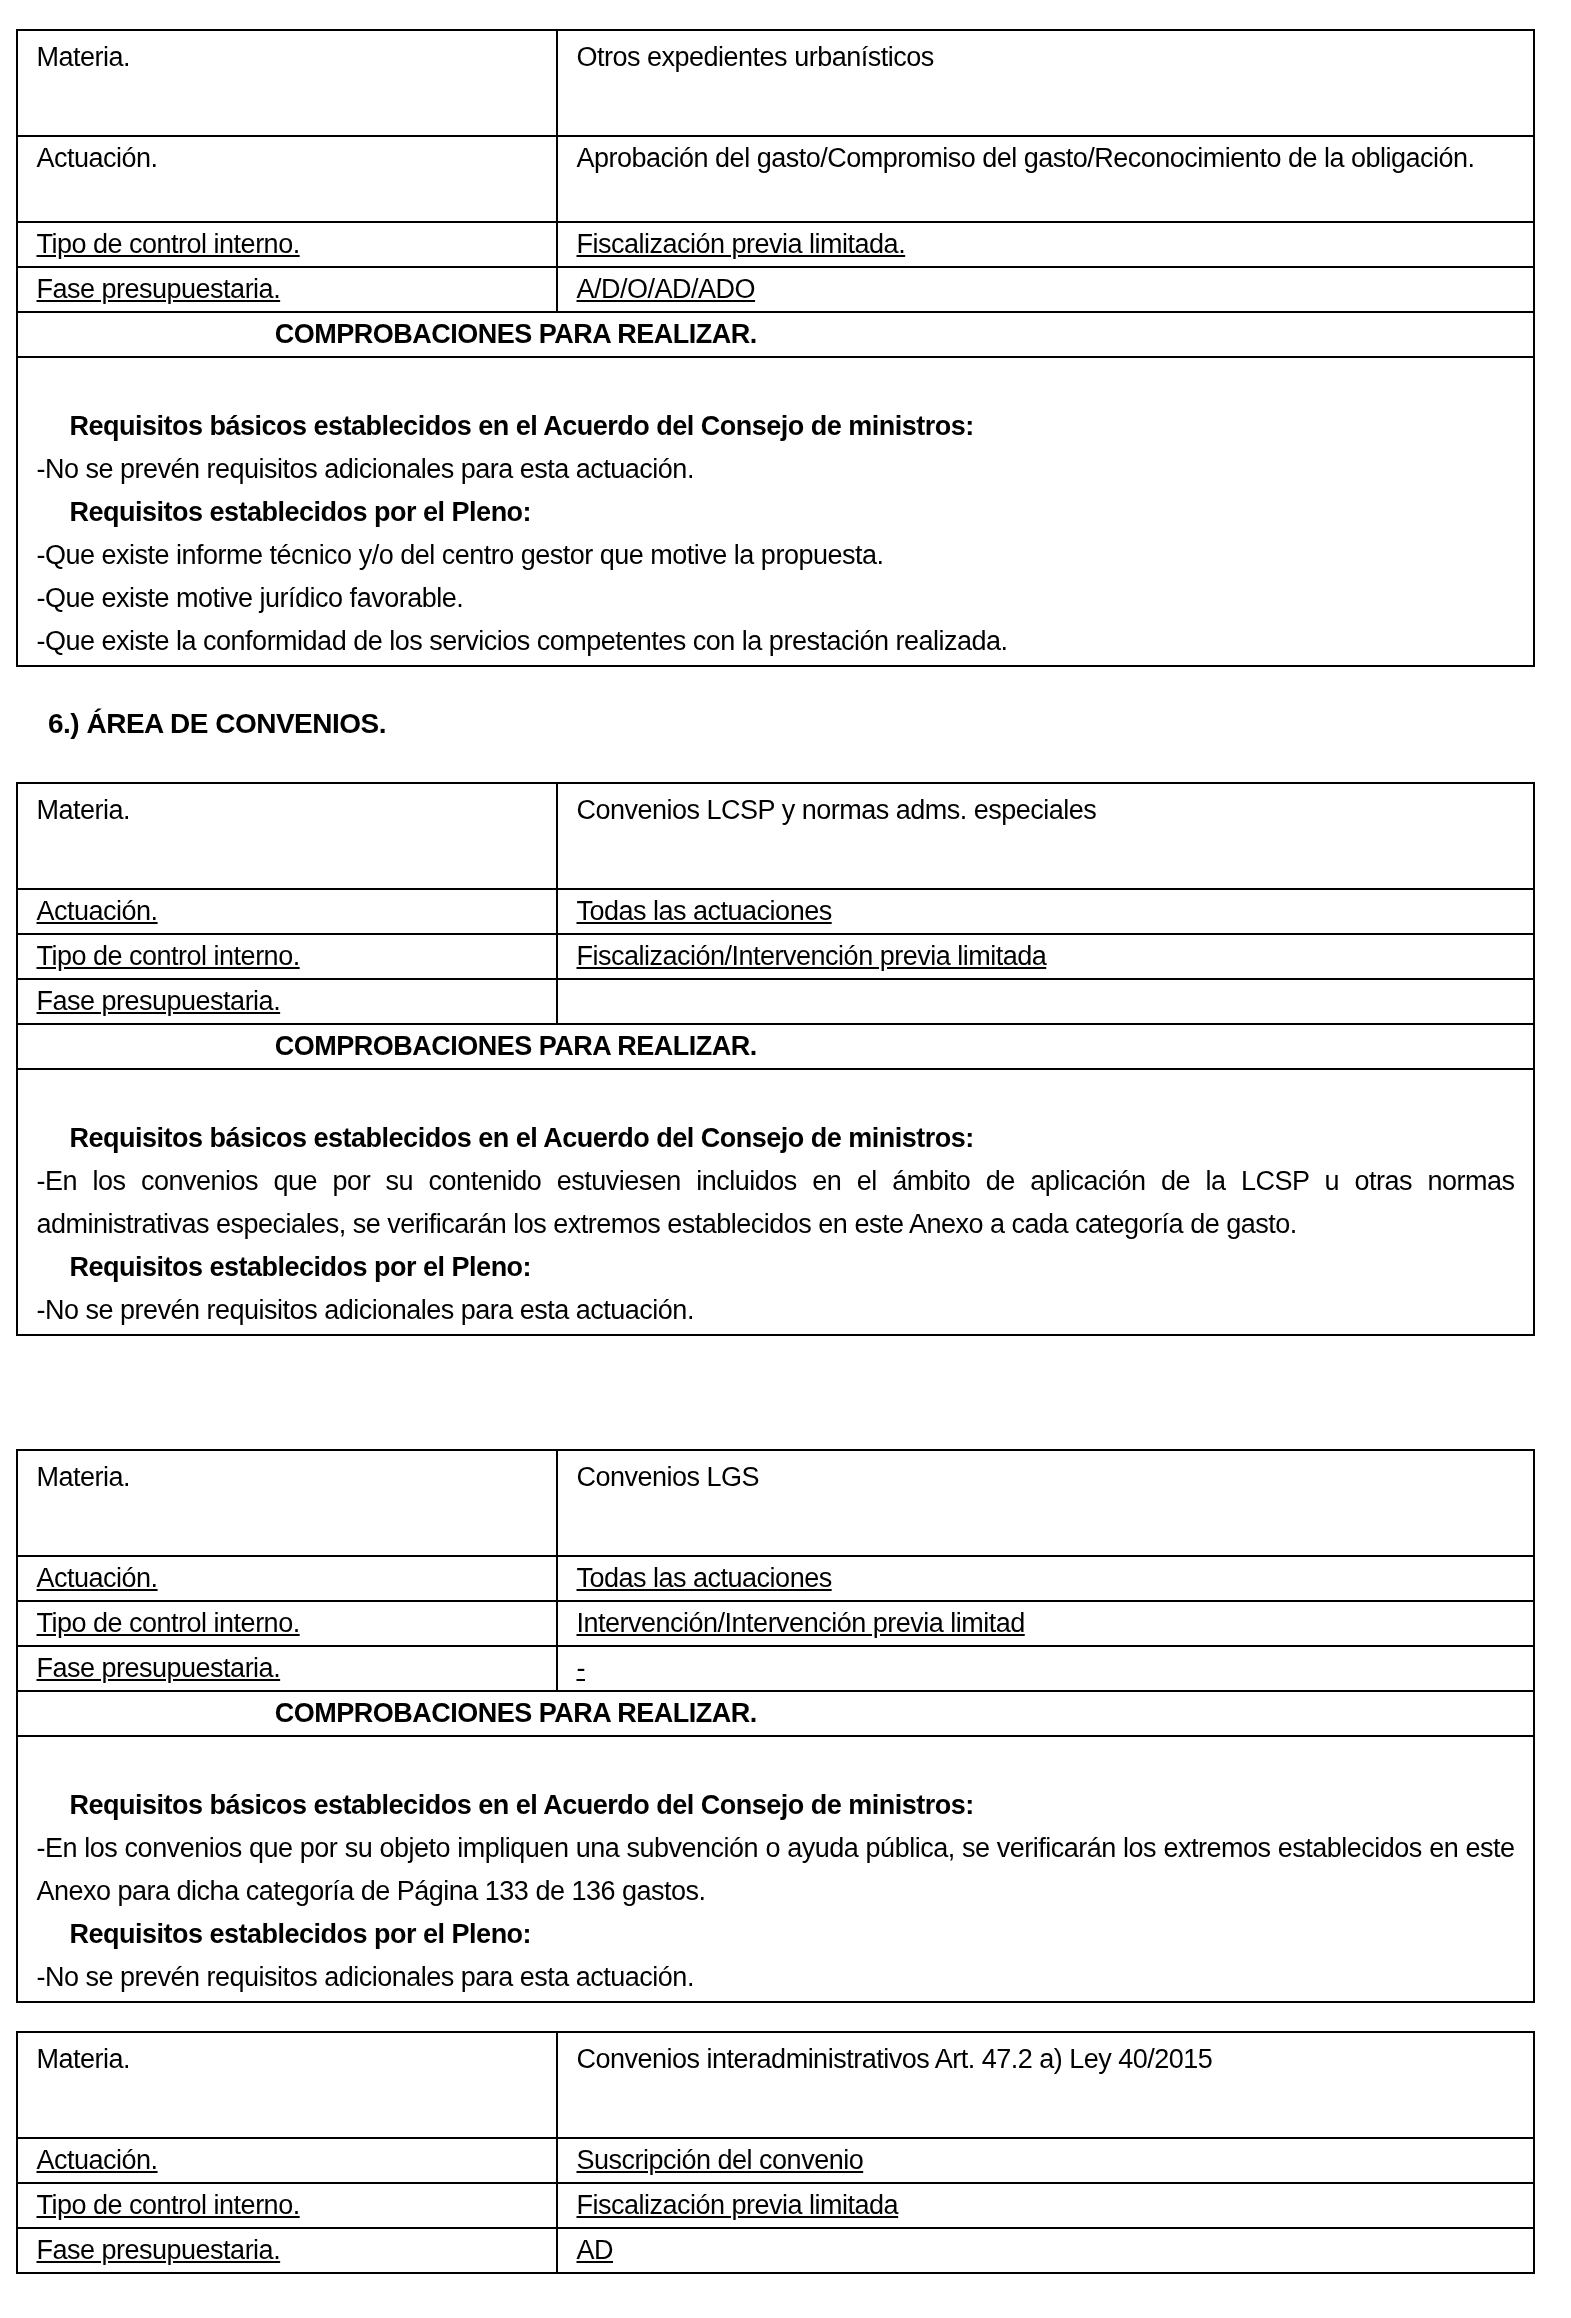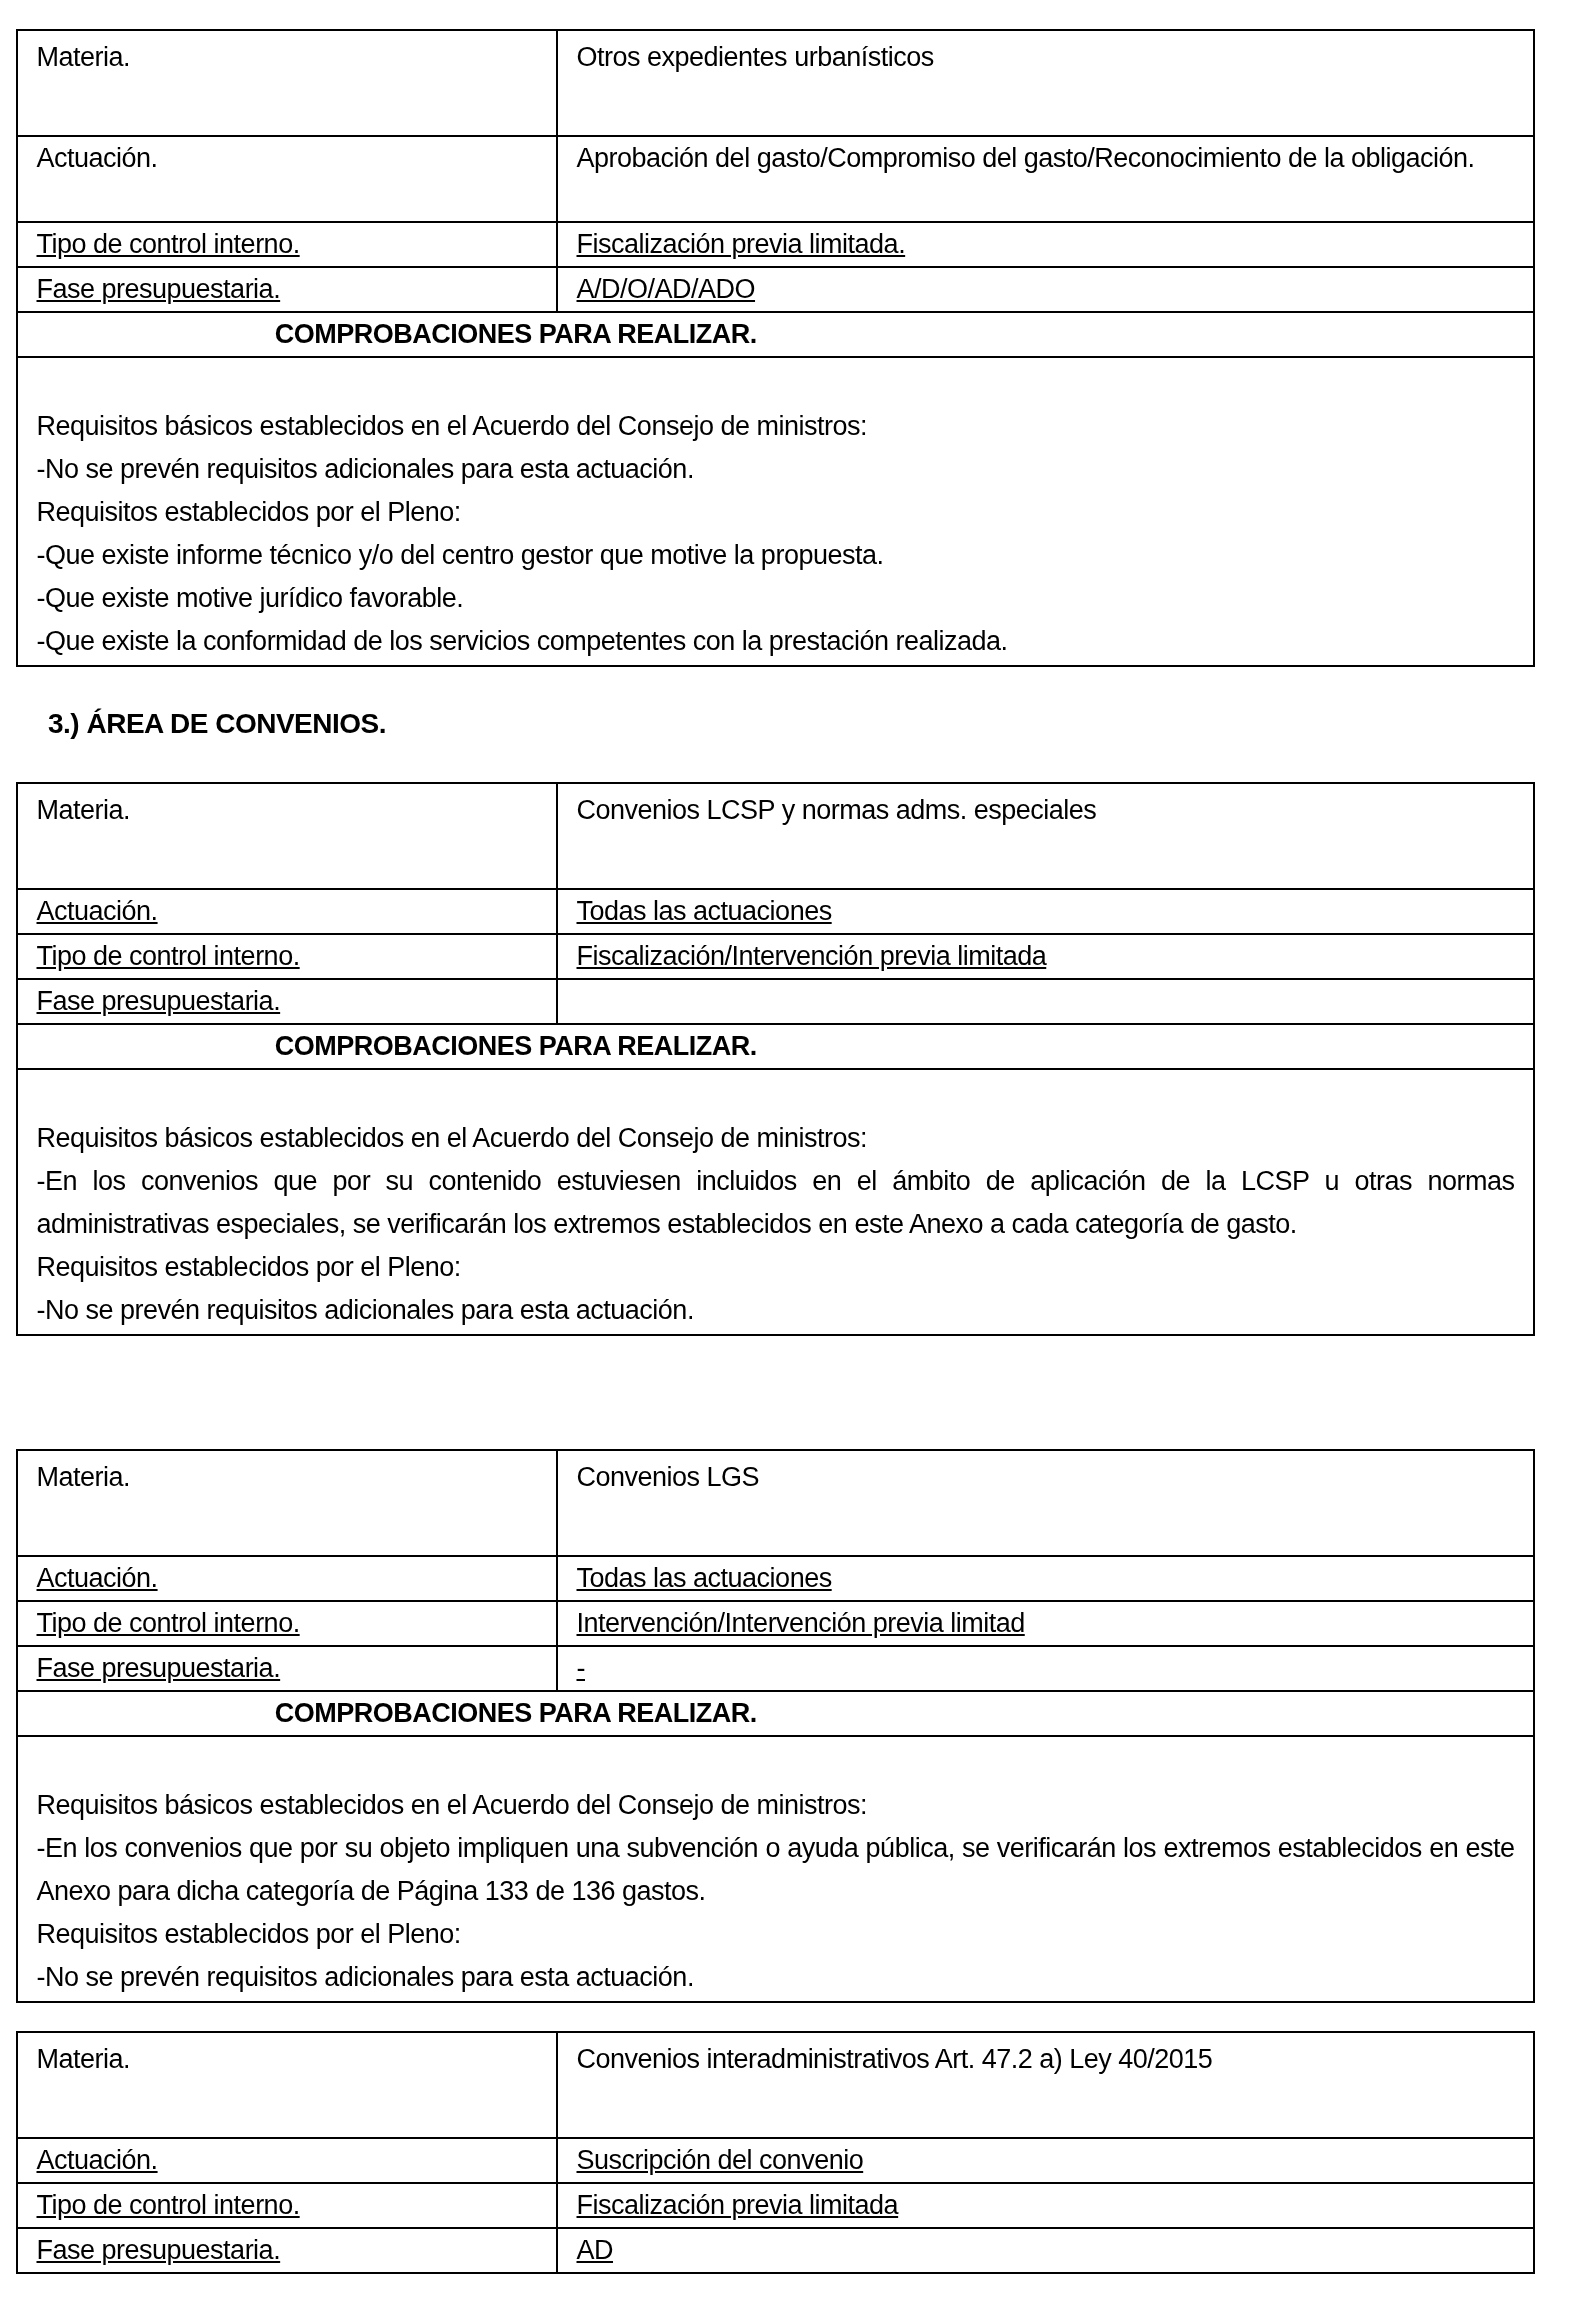--- a/index.html
+++ b/index.html
@@ -36,21 +36,21 @@
     text-align: center;
     font-weight: bold;
     padding-right: 538px;
     height: 42px;
   }
   table.ctrl td.body-cell {
     padding-top: 47px;
     padding-bottom: 1.7px;
     text-align: justify;
   }
-  .req-heading { font-weight: normal; display: block; }
+  .req-heading { font-weight: bold; display: block; margin-left: 33px; }
   .req-item { display: block; }
   .heading {
     position: absolute;
     left: 48px;
     top: 708px;
     font-size: 28px;
     font-weight: bold;
     letter-spacing: -0.5px;
   }
   #t1 { top: 29px; }
@@ -90,21 +90,21 @@
         <span class="req-item">-No se prevén requisitos adicionales para esta actuación.</span>
         <span class="req-heading">Requisitos establecidos por el Pleno:</span>
         <span class="req-item">-Que existe informe técnico y/o del centro gestor que motive la propuesta.</span>
         <span class="req-item">-Que existe motive jurídico favorable.</span>
         <span class="req-item">-Que existe la conformidad de los servicios competentes con la prestación realizada.</span>
       </td>
     </tr>
   </tbody>
     </table>
 
-  <div class="heading">3.) ÁREA DE CONVENIOS.</div>
+  <div class="heading">6.) ÁREA DE CONVENIOS.</div>
 
   <table class="ctrl" id="t2">
     <tbody>
         <tr class="tall">
       <td class="lbl">Materia.</td>
       <td>Convenios LCSP y normas adms. especiales</td>
     </tr>
     <tr class="one">
       <td class="lbl">Actuación.</td>
       <td>Todas las actuaciones</td>

